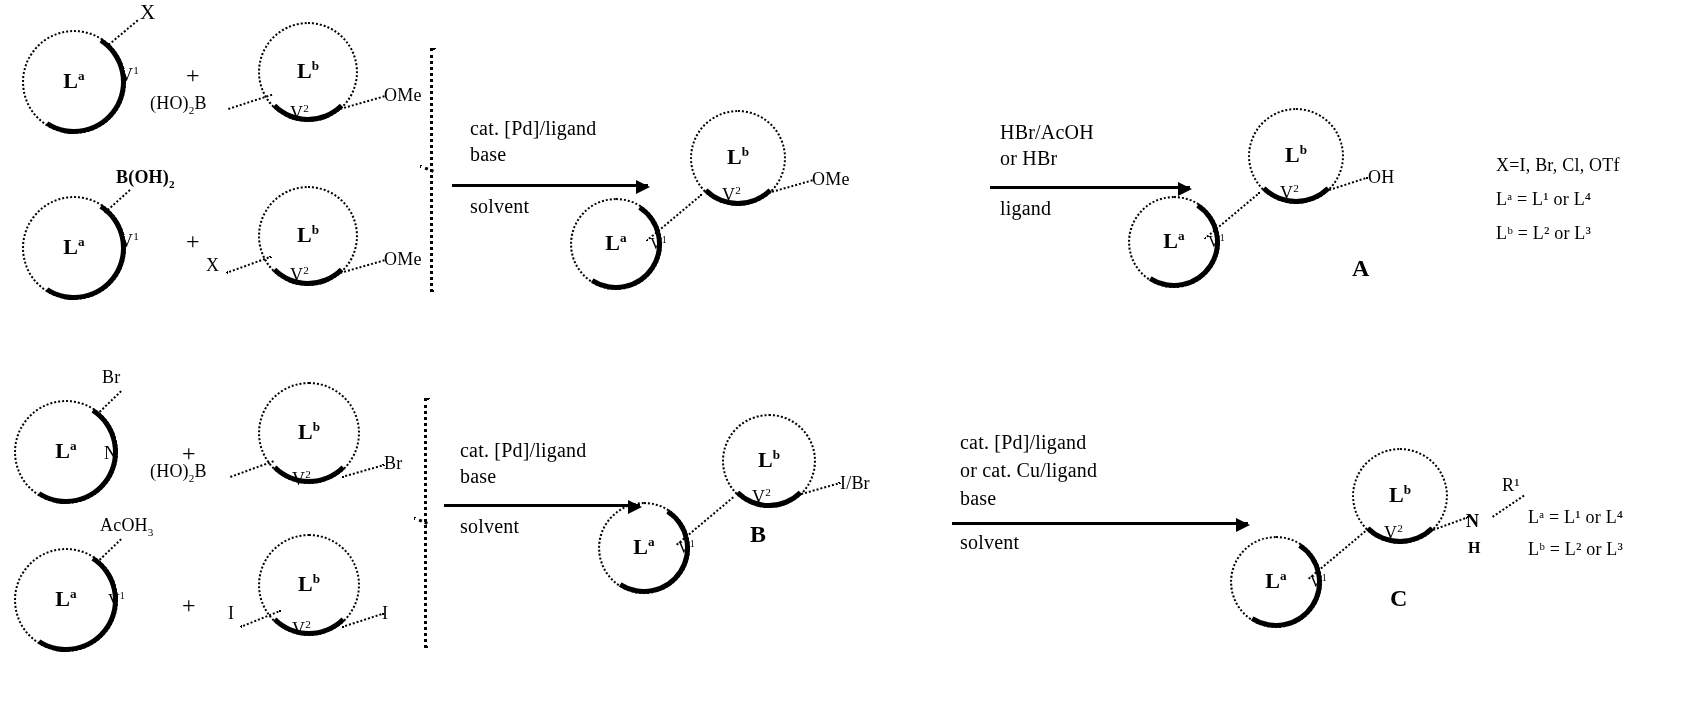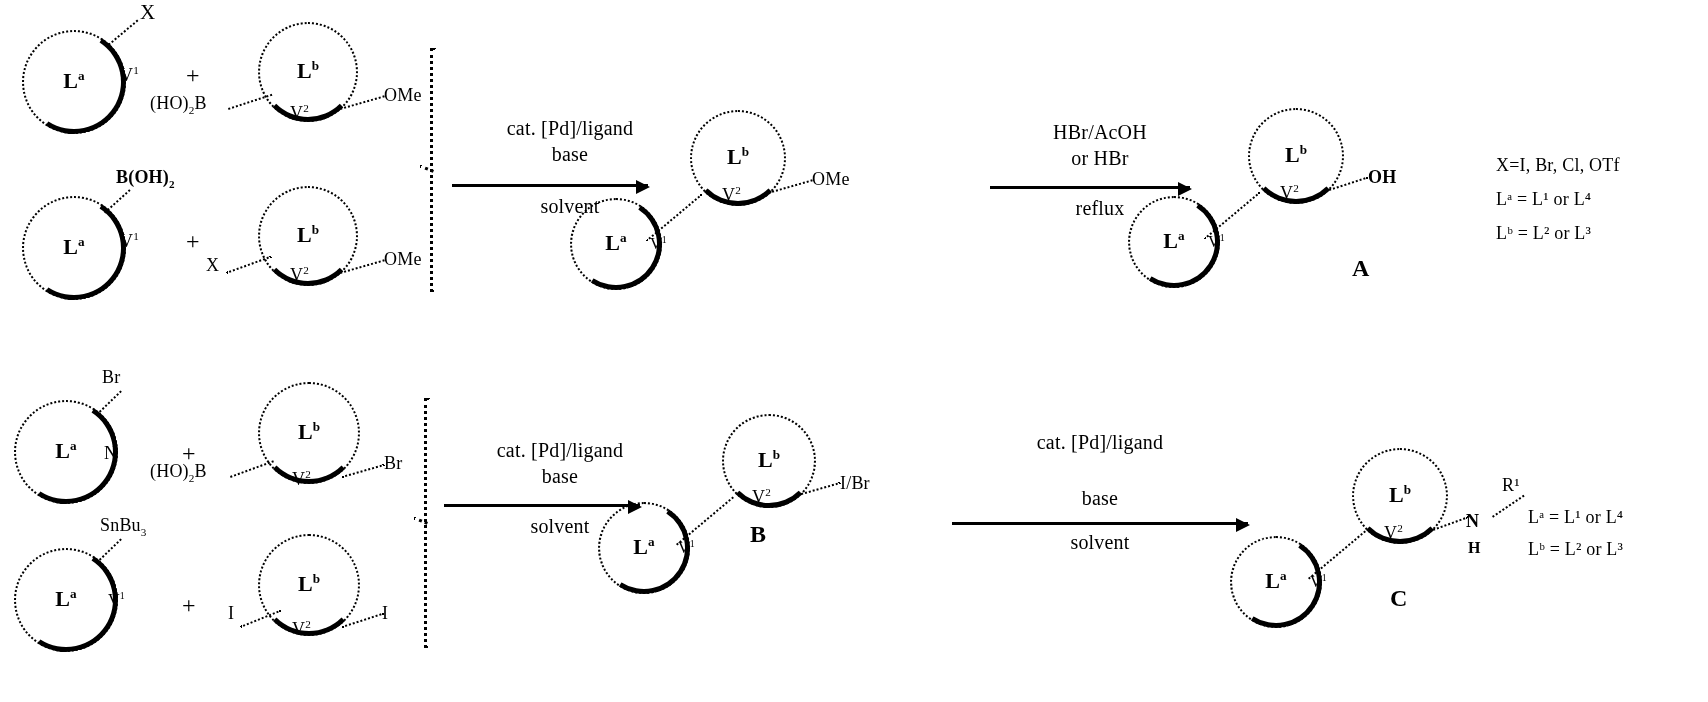--- a/index.html
+++ b/index.html
@@ -20,21 +20,21 @@
     white-space:nowrap;
     font-family:"Liberation Serif", serif;
     font-size:21px;
     line-height:1;
     letter-spacing:.2px;
   }
   .lbl.sm{font-size:18px;}
   .lbl.xs{font-size:16px;}
   .lbl.big{font-size:24px;}
   .lbl.bold{font-weight:bold;}
-  .lbl.cond{font-size:20px;text-align:center;}
+  .lbl.cond{font-size:20px;}
   .lbl sup{font-size:.62em;vertical-align:super;line-height:0;}
   .lbl sub{font-size:.62em;vertical-align:sub;line-height:0;}
 
   
   .ring{
     position:absolute;
     border-radius:50%;
     border:2px dotted #000;
     box-sizing:border-box;
   }
@@ -183,29 +183,29 @@
   <div class="bond" style="left:646px;top:240px;width:72px;transform:rotate(-40deg);"></div>
   <div class="ring" style="left:570px;top:198px;width:92px;height:92px;">
     <div class="ringlbl"><span>L</span><sup>a</sup></div>
   </div>
   <div class="arc br" style="left:570px;top:198px;width:92px;height:92px;"></div>
   <div class="lbl xs" style="left:650px;top:236px;"><span>V</span><sup>1</sup></div>
 
   <div class="lbl cond" style="left:1000px;top:122px;width:200px;">HBr/AcOH</div>
   <div class="lbl cond" style="left:1000px;top:148px;width:200px;">or HBr</div>
   <div class="arrow" style="left:990px;top:186px;width:200px;"></div>
-  <div class="lbl cond" style="left:1000px;top:198px;width:200px;">reflux</div>
+  <div class="lbl cond" style="left:1000px;top:198px;width:200px;">ligand</div>
 
   <div class="ring" style="left:1248px;top:108px;width:96px;height:96px;">
     <div class="ringlbl"><span>L</span><sup>b</sup></div>
   </div>
   <div class="arc b" style="left:1248px;top:108px;width:96px;height:96px;"></div>
   <div class="lbl sm" style="left:1280px;top:184px;"><span>V</span><sup>2</sup></div>
   <div class="bond" style="left:1326px;top:190px;width:44px;transform:rotate(-18deg);"></div>
-  <div class="lbl sm" style="left:1368px;top:168px;font-weight:bold;">OH</div>
+  <div class="lbl sm" style="left:1368px;top:168px;">OH</div>
 
   <div class="bond" style="left:1204px;top:238px;width:72px;transform:rotate(-40deg);"></div>
   <div class="ring" style="left:1128px;top:196px;width:92px;height:92px;">
     <div class="ringlbl"><span>L</span><sup>a</sup></div>
   </div>
   <div class="arc br" style="left:1128px;top:196px;width:92px;height:92px;"></div>
   <div class="lbl xs" style="left:1208px;top:234px;"><span>V</span><sup>1</sup></div>
   <div class="lbl big bold" style="left:1352px;top:256px;">A</div>
 
   <div class="lbl sm" style="left:1496px;top:156px;">X=I, Br, Cl, OTf</div>
@@ -230,21 +230,21 @@
   <div class="bond" style="left:230px;top:476px;width:46px;transform:rotate(-20deg);"></div>
   <div class="lbl sm" style="left:292px;top:470px;"><span>V</span><sup>2</sup></div>
   <div class="bond" style="left:342px;top:476px;width:44px;transform:rotate(-16deg);"></div>
   <div class="lbl sm" style="left:384px;top:454px;">Br</div>
 
   <div class="ring" style="left:14px;top:548px;width:104px;height:104px;">
     <div class="ringlbl"><span>L</span><sup>a</sup></div>
   </div>
   <div class="arc br" style="left:14px;top:548px;width:104px;height:104px;"></div>
   <div class="bond" style="left:96px;top:562px;width:34px;transform:rotate(-44deg);"></div>
-  <div class="lbl sm" style="left:100px;top:516px;"><span>SnBu</span><sub>3</sub></div>
+  <div class="lbl sm" style="left:100px;top:516px;"><span>AcOH</span><sub>3</sub></div>
   <div class="lbl xs" style="left:108px;top:592px;"><span>V</span><sup>1</sup></div>
 
   <div class="plus" style="left:182px;top:592px;">+</div>
 
   <div class="ring" style="left:258px;top:534px;width:102px;height:102px;">
     <div class="ringlbl"><span>L</span><sup>b</sup></div>
   </div>
   <div class="arc b" style="left:258px;top:534px;width:102px;height:102px;"></div>
   <div class="lbl sm" style="left:228px;top:604px;">I</div>
   <div class="bond" style="left:240px;top:626px;width:44px;transform:rotate(-22deg);"></div>
@@ -274,20 +274,21 @@
 
   <div class="bond" style="left:676px;top:544px;width:74px;transform:rotate(-40deg);"></div>
   <div class="ring" style="left:598px;top:502px;width:92px;height:92px;">
     <div class="ringlbl"><span>L</span><sup>a</sup></div>
   </div>
   <div class="arc br" style="left:598px;top:502px;width:92px;height:92px;"></div>
   <div class="lbl xs" style="left:678px;top:540px;"><span>V</span><sup>1</sup></div>
   <div class="lbl big bold" style="left:750px;top:522px;">B</div>
 
   <div class="lbl cond" style="left:960px;top:432px;width:280px;">cat. [Pd]/ligand</div>
+  <div class="lbl cond" style="left:960px;top:460px;width:280px;">or cat. Cu/ligand</div>
   <div class="lbl cond" style="left:960px;top:488px;width:280px;">base</div>
   <div class="arrow" style="left:952px;top:522px;width:296px;"></div>
   <div class="lbl cond" style="left:960px;top:532px;width:280px;">solvent</div>
 
   <div class="ring" style="left:1352px;top:448px;width:96px;height:96px;">
     <div class="ringlbl"><span>L</span><sup>b</sup></div>
   </div>
   <div class="arc b" style="left:1352px;top:448px;width:96px;height:96px;"></div>
   <div class="lbl sm" style="left:1384px;top:524px;"><span>V</span><sup>2</sup></div>
 

